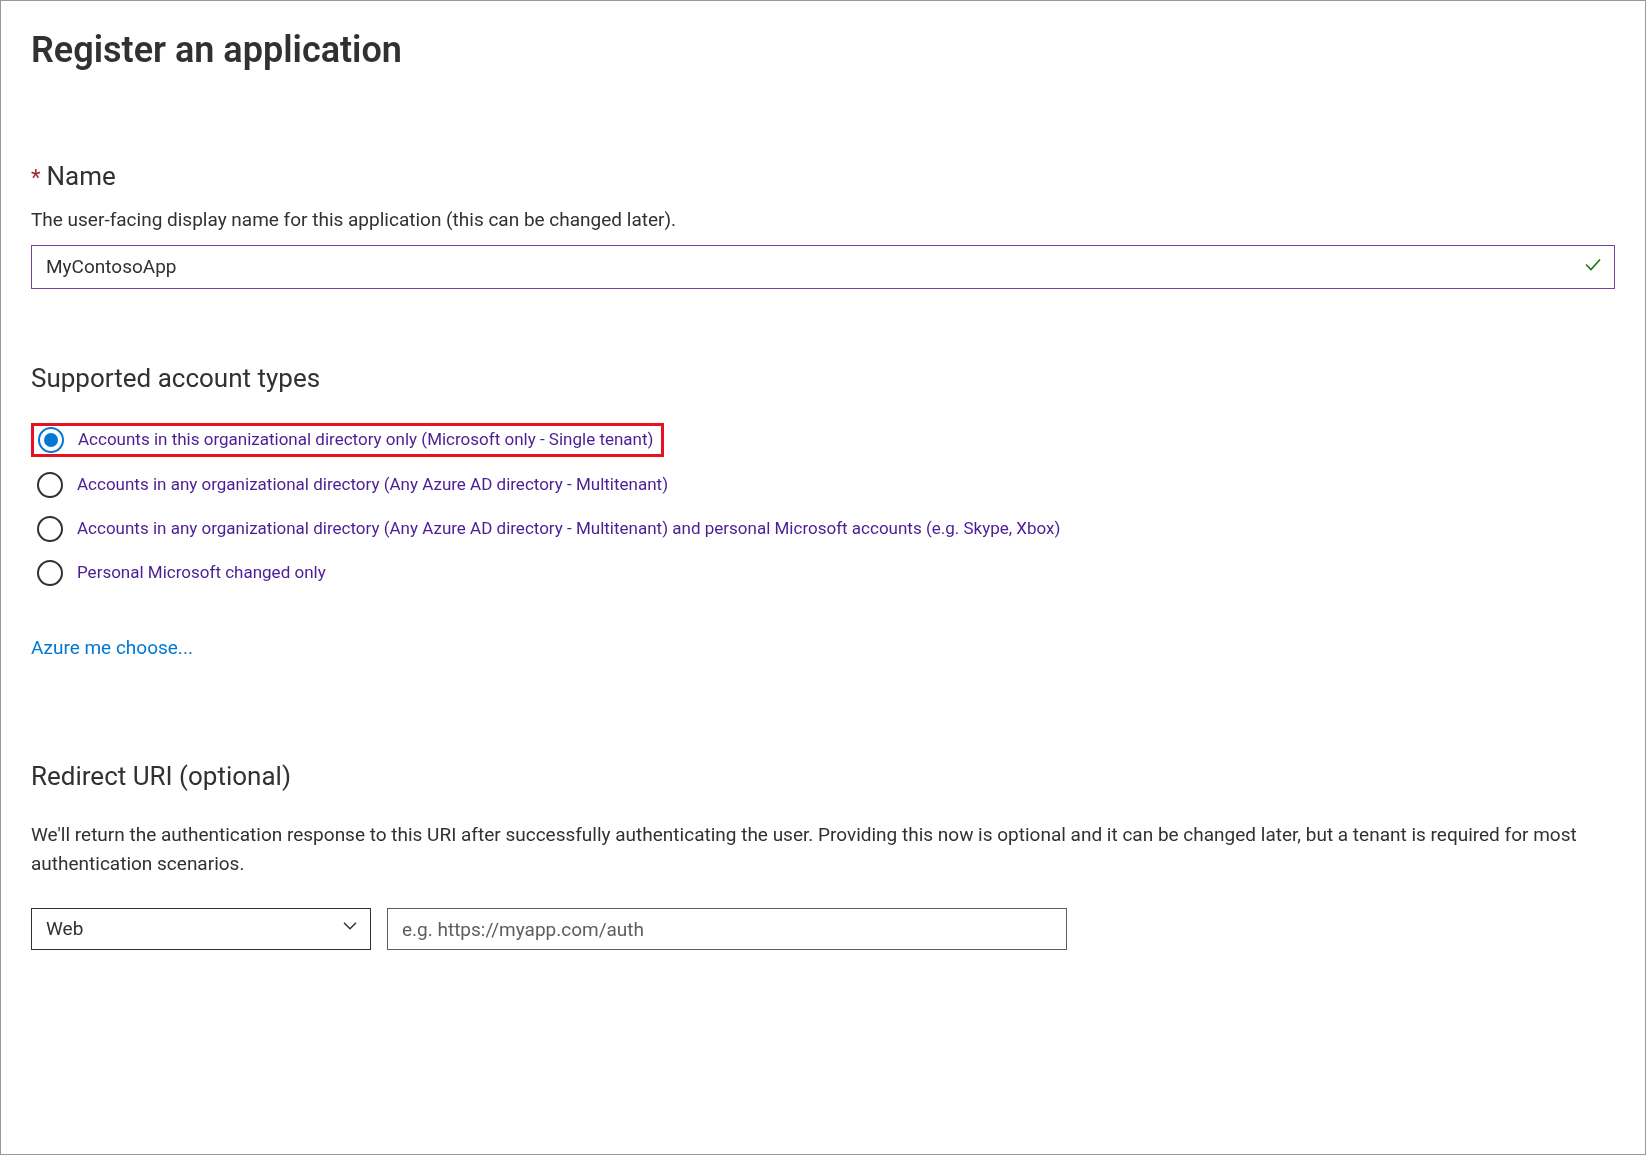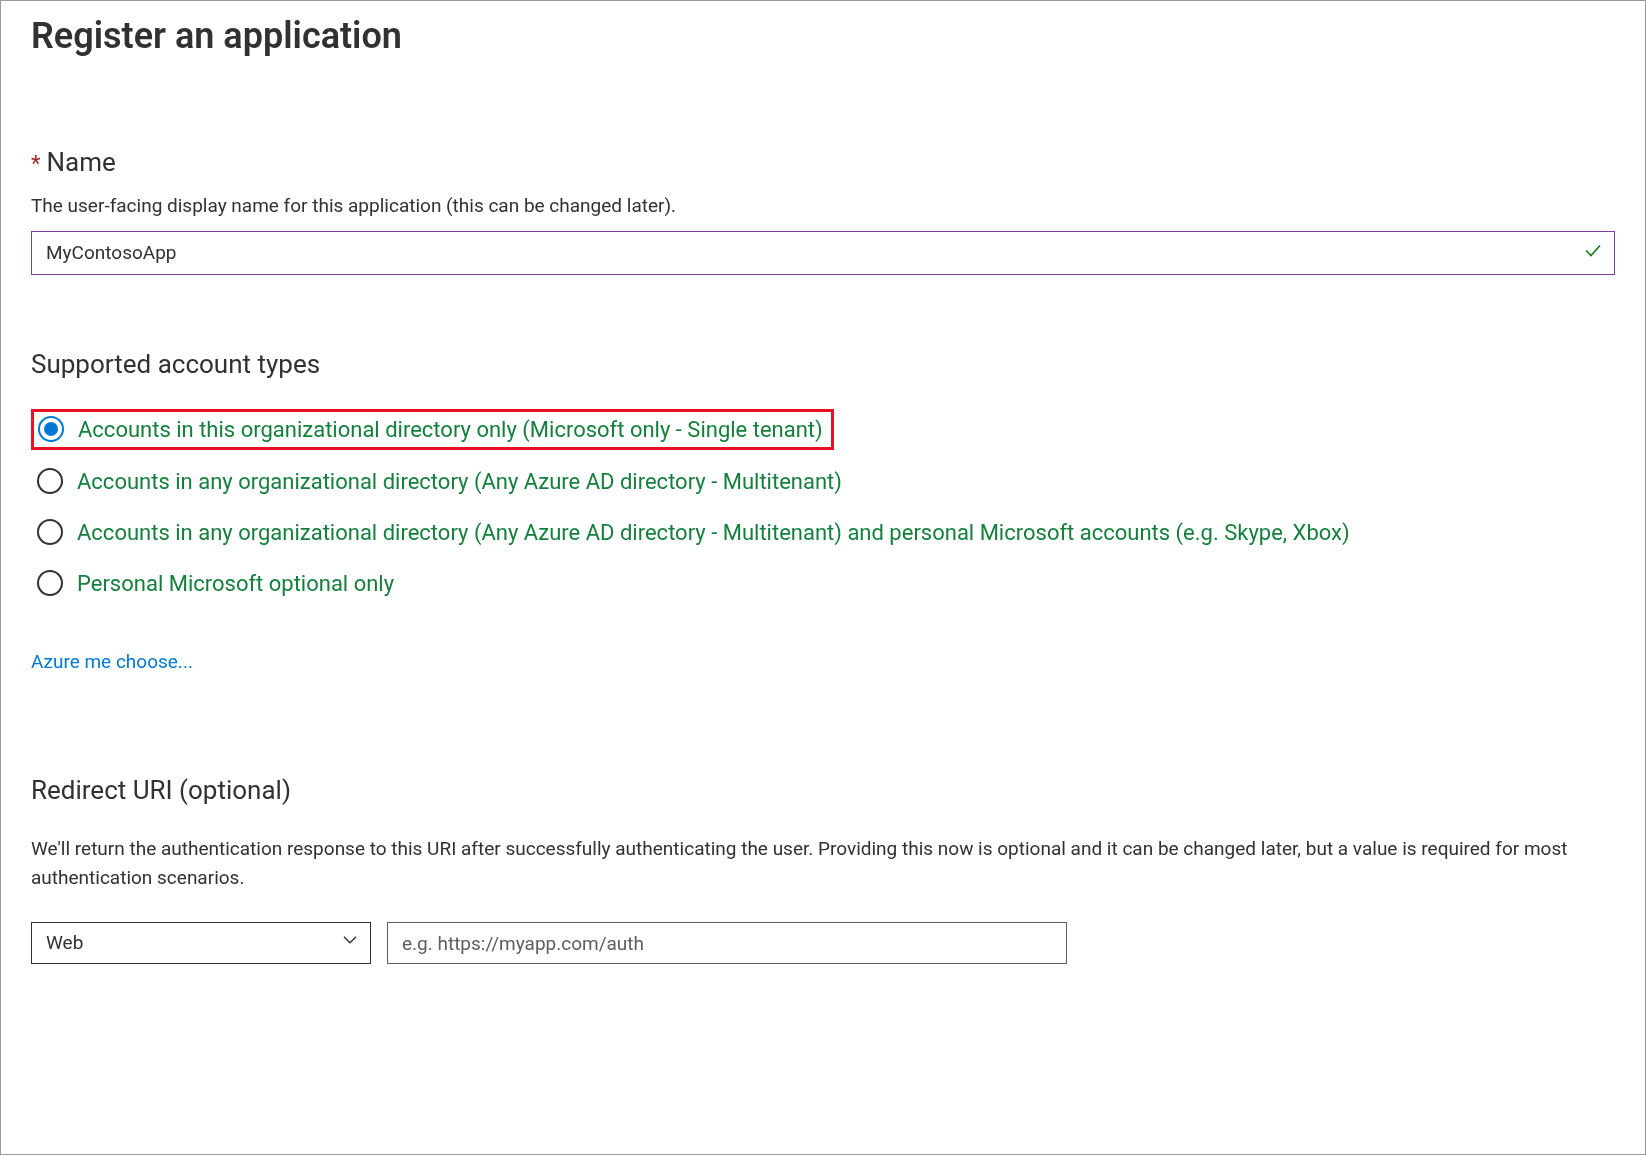--- a/index.html
+++ b/index.html
@@ -11,21 +11,21 @@
       font-family: "Segoe UI", -apple-system, BlinkMacSystemFont, Roboto, "Helvetica Neue", sans-serif;
       background: #ffffff;
       color: #323130;
       font-size: 19px;
       line-height: 1.5;
     }
     .page {
       border: 1px solid #999;
       width: 1646px;
       height: 1155px;
-      padding: 8px 30px 30px 30px;
+      padding: 22px 30px 30px 30px;
       overflow: hidden;
     }
     .page-title {
       font-size: 36px;
       font-weight: 600;
       color: #323130;
       margin-bottom: 80px;
     }
     .field-label-row {
       display: flex;
@@ -114,22 +114,22 @@
     .radio-circle.selected {
       border-color: #0078d4;
     }
     .radio-dot {
       width: 14px;
       height: 14px;
       border-radius: 50%;
       background: #0078d4;
     }
     .radio-label {
-      font-size: 22px;
-      color: #15803d;
+      font-size: 17px;
+      color: #4c1d95;
     }
     .help-link {
       color: #0078d4;
       font-size: 19px;
       cursor: pointer;
       text-decoration: none;
     }
     .redirect-section {
       margin-top: 95px;
     }
@@ -221,31 +221,31 @@
         <span class="radio-label">Accounts in any organizational directory (Any Azure AD directory - Multitenant)</span>
       </label>
 
       <label class="radio-row">
         <span class="radio-circle"></span>
         <span class="radio-label">Accounts in any organizational directory (Any Azure AD directory - Multitenant) and personal Microsoft accounts (e.g. Skype, Xbox)</span>
       </label>
 
       <label class="radio-row">
         <span class="radio-circle"></span>
-        <span class="radio-label">Personal Microsoft optional only</span>
+        <span class="radio-label">Personal Microsoft changed only</span>
       </label>
 
     </div>
 
     <a class="help-link">Azure me choose...</a>
   </div>
 
   <div class="redirect-section">
     <div class="section-heading">Redirect URI (optional)</div>
-    <div class="redirect-desc">We'll return the authentication response to this URI after successfully authenticating the user. Providing this now is optional and it can be changed later, but a value is required for most authentication scenarios.</div>
+    <div class="redirect-desc">We'll return the authentication response to this URI after successfully authenticating the user. Providing this now is optional and it can be changed later, but a tenant is required for most authentication scenarios.</div>
     <div class="redirect-row">
       <div class="select-wrap">
         <div class="platform-select">Web</div>
         <span class="select-chevron">
           <svg width="18" height="18" viewBox="0 0 18 18">
             <path d="M3 6 L9 12 L15 6" stroke="#323130" stroke-width="1.4" fill="none"></path>
           </svg>
         </span>
       </div>
       <input type="text" class="uri-input" placeholder="e.g. https://myapp.com/auth" style="">

